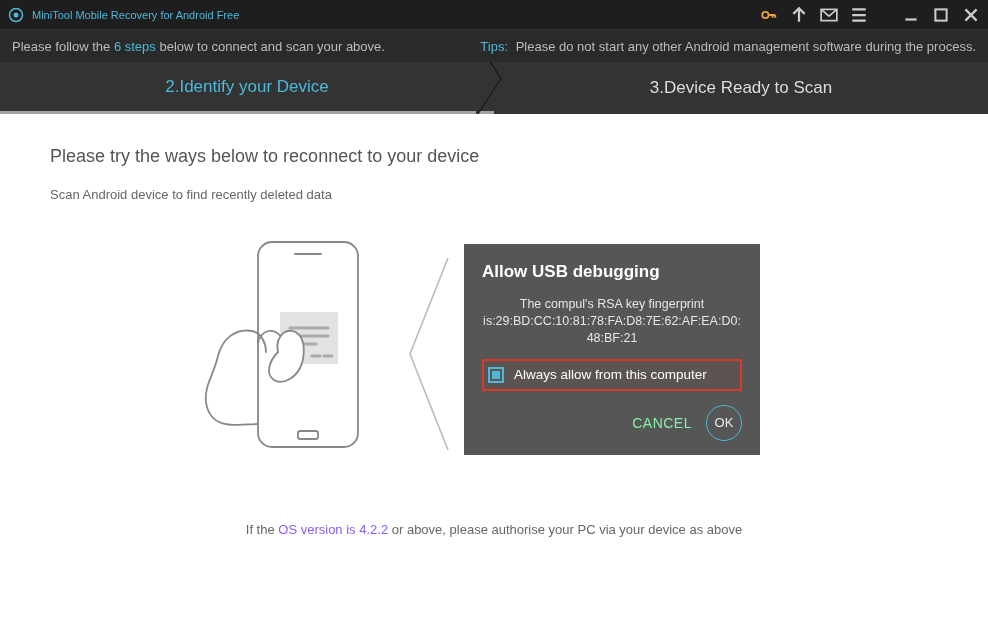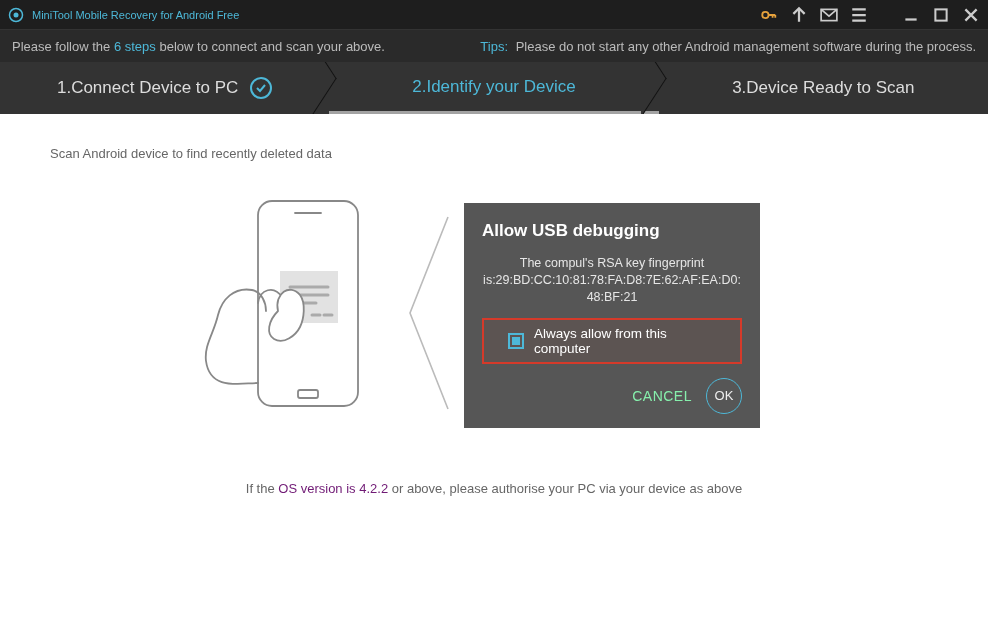--- a/index.html
+++ b/index.html
@@ -121,21 +121,21 @@
       color: #eee;
       padding: 18px 18px 14px 18px;
       font-size: 13px;
       margin-top: 10px;
     }
     .dialog-title { font-size: 17px; font-weight: 700; margin-bottom: 14px; color: #fff; }
     .dialog-text { font-size: 12.5px; line-height: 1.35; color: #e6e6e6; margin-bottom: 12px; overflow-wrap: break-word; text-align: center; }
     .always-row {
       border: 2px solid #d53a2a;
       background: rgba(210,60,40,0.06);
-      padding: 6px 24px;
+      padding: 6px 4px;
       display: flex; align-items: center; gap: 10px;
       margin-bottom: 14px;
     }
     .always-row .cb-outer {
       width: 16px; height: 16px;
       border: 2px solid #4db8d8;
       display: flex; align-items: center; justify-content: center;
       flex-shrink: 0;
     }
     .always-row .cb-inner {
@@ -153,21 +153,21 @@
       border-radius: 50%;
       display: flex; align-items: center; justify-content: center;
       font-size: 13px; color: #eee; cursor: pointer;
     }
     .footer-note {
       text-align: center;
       font-size: 13px;
       color: #666;
       margin-top: 48px;
     }
-    .footer-note .link { color: #701a75; }
+    .footer-note .link { color: #8b5cf6; }
   </style>
 </head>
 <body>
 
 <div class="titlebar">
   <span class="titlebar-icon">
     <svg viewBox="0 0 16 16" width="16" height="16">
         <circle cx="8" cy="8" r="6.5" fill="none" stroke="#4db8d8" stroke-width="1.5"></circle>
         <circle cx="8" cy="8" r="2.5" fill="#4db8d8"></circle>
       </svg>
@@ -219,39 +219,31 @@
   <div>
     <span>Please follow the </span><span class="link">6 steps</span><span> below to connect and scan your above.</span>
   </div>
   <div>
     <span class="tips-label">Tips:</span>
     <span>Please do not start any other Android management software during the process.</span>
   </div>
 </div>
 
 <div class="steps-bar">
-  <div class="step step-done">
-    <span>1.Connect Device to PC</span>
-    <span class="check-circle">
-      <svg viewBox="0 0 12 12" width="12" height="12">
-          <path d="M2 6 L5 9 L10 3" fill="none" stroke="#4db8d8" stroke-width="2"></path>
-        </svg>
-    </span>
-    <div class="chevron"></div>
-  </div>
   <div class="step step-active">
     <span>2.Identify your Device</span>
     <div class="chevron"></div>
   </div>
   <div class="step">
     <span>3.Device Ready to Scan</span>
   </div>
 </div>
 
 <div class="main">
+  <div class="main-heading">Please try the ways below to reconnect to your device</div>
   <div class="main-sub">Scan Android device to find recently deleted data</div>
 
   <div class="illust-row">
 
     <div class="phone-illust">
       <svg viewBox="0 0 200 240" width="200" height="240">
         <g fill="none" stroke="#888" stroke-width="1.8" stroke-linejoin="round" stroke-linecap="round">
 
           <rect x="58" y="8" width="100" height="205" rx="14"></rect>
 

